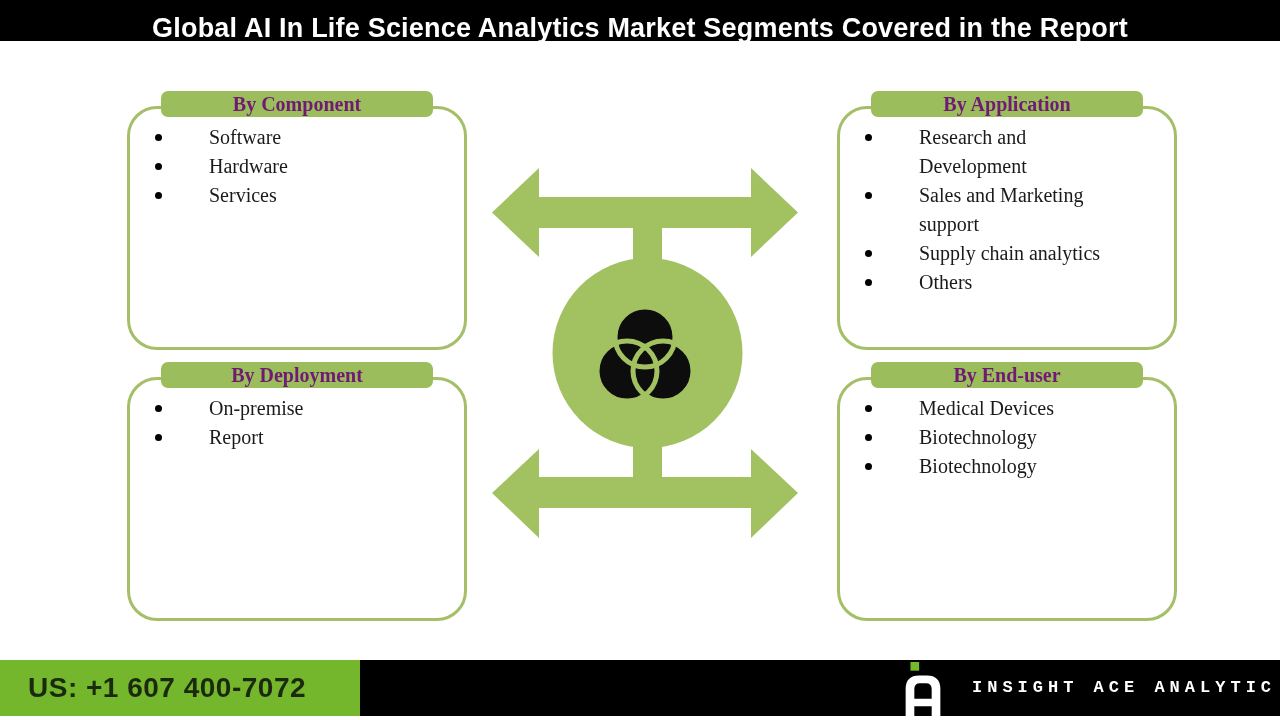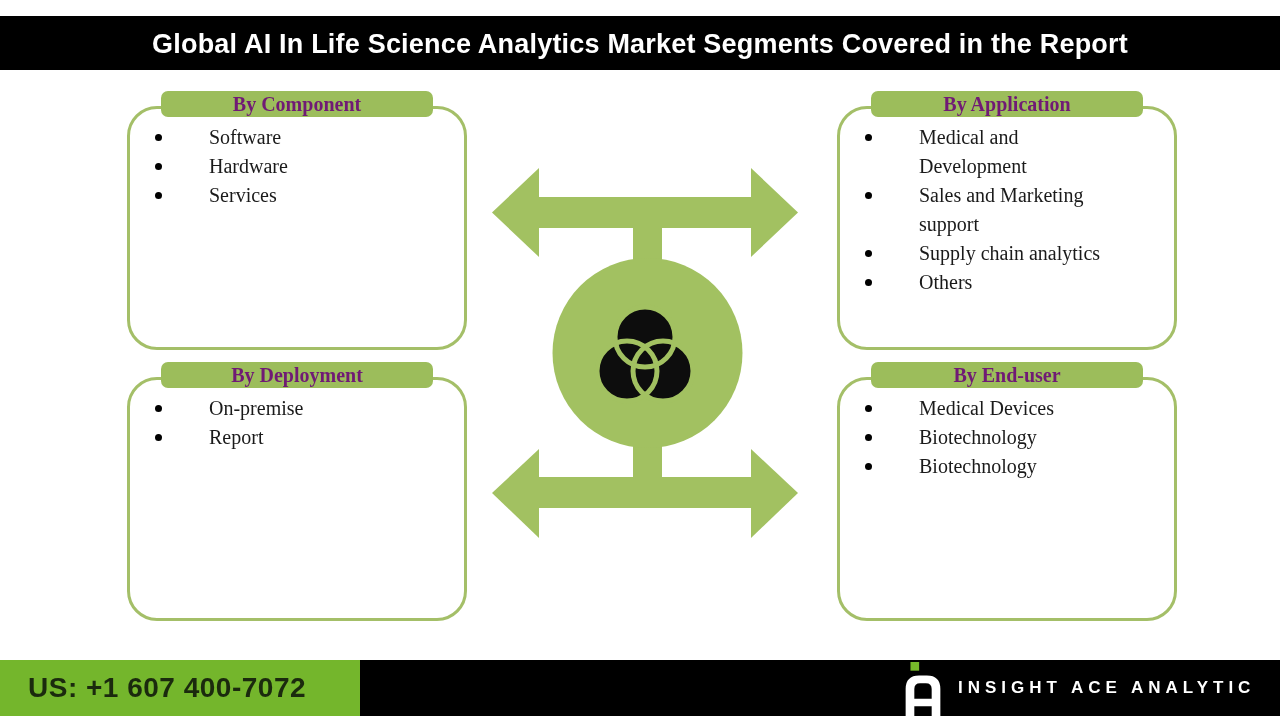--- a/index.html
+++ b/index.html
@@ -11,21 +11,21 @@
     --title-text:#ffffff;
     --body-text:#1a1a1a;
     --phone-text:#1b2a0e;
   }
   html,body{margin:0;padding:0;}
   body{width:1280px;height:720px;background:#ffffff;overflow:hidden;
        font-family:"Liberation Sans",sans-serif;}
   .page{position:relative;width:1280px;height:720px;background:#ffffff;}
 
   
-  .titlebar{position:absolute;left:0;top:16px;width:1280px;height:54px;
+  .titlebar{position:absolute;left:0;top:0;width:1280px;height:41px;
             background:var(--header-bg);}
   .titlebar h1{margin:0;color:var(--title-text);font-size:27px;font-weight:bold;
                line-height:57px;text-align:center;letter-spacing:0.2px;
                font-family:"Liberation Sans",sans-serif;}
 
   
   .box{position:absolute;width:334px;height:238px;
        border:3px solid var(--box-border-green);border-radius:30px;
        background:#ffffff;}
   .box-component{left:127px;top:106px;}
@@ -54,23 +54,23 @@
 
   
   .footer-green{position:absolute;left:0;top:660px;width:360px;height:56px;
                 background:var(--footer-green);}
   .footer-green .phone{display:block;padding-left:28px;line-height:56px;
                 font-size:28px;font-weight:bold;color:var(--phone-text);
                 letter-spacing:0.5px;}
   .footer-black{position:absolute;left:360px;top:660px;width:920px;height:56px;
                 background:var(--header-bg);}
   .logo{position:absolute;left:543px;top:2px;}
-  .brand{position:absolute;left:598px;top:0;line-height:56px;
+  .brand{position:absolute;left:612px;top:0;line-height:56px;
          color:#ffffff;font-size:17px;font-weight:bold;letter-spacing:5px;
-         font-family:Liberation Sans, sans-serif;}
+         font-family:Liberation Mono, monospace;}
 </style>
 </head>
 <body>
 
 <div class="page">
 
   <header class="titlebar">
     <h1>Global AI In Life Science Analytics Market Segments Covered in the Report</h1>
   </header>
 
@@ -79,21 +79,21 @@
     <ul class="items">
         <li>Software</li>
         <li>Hardware</li>
         <li>Services</li>
       </ul>
   </section>
 
   <section class="box box-application">
     <div class="tab">By Application</div>
     <ul class="items">
-        <li>Medical and
+        <li>Research and
 Development</li>
         <li>Sales and Marketing
 support</li>
         <li>Supply chain analytics</li>
         <li>Others</li>
       </ul>
   </section>
 
   <section class="box box-deployment">
     <div class="tab">By Deployment</div>

